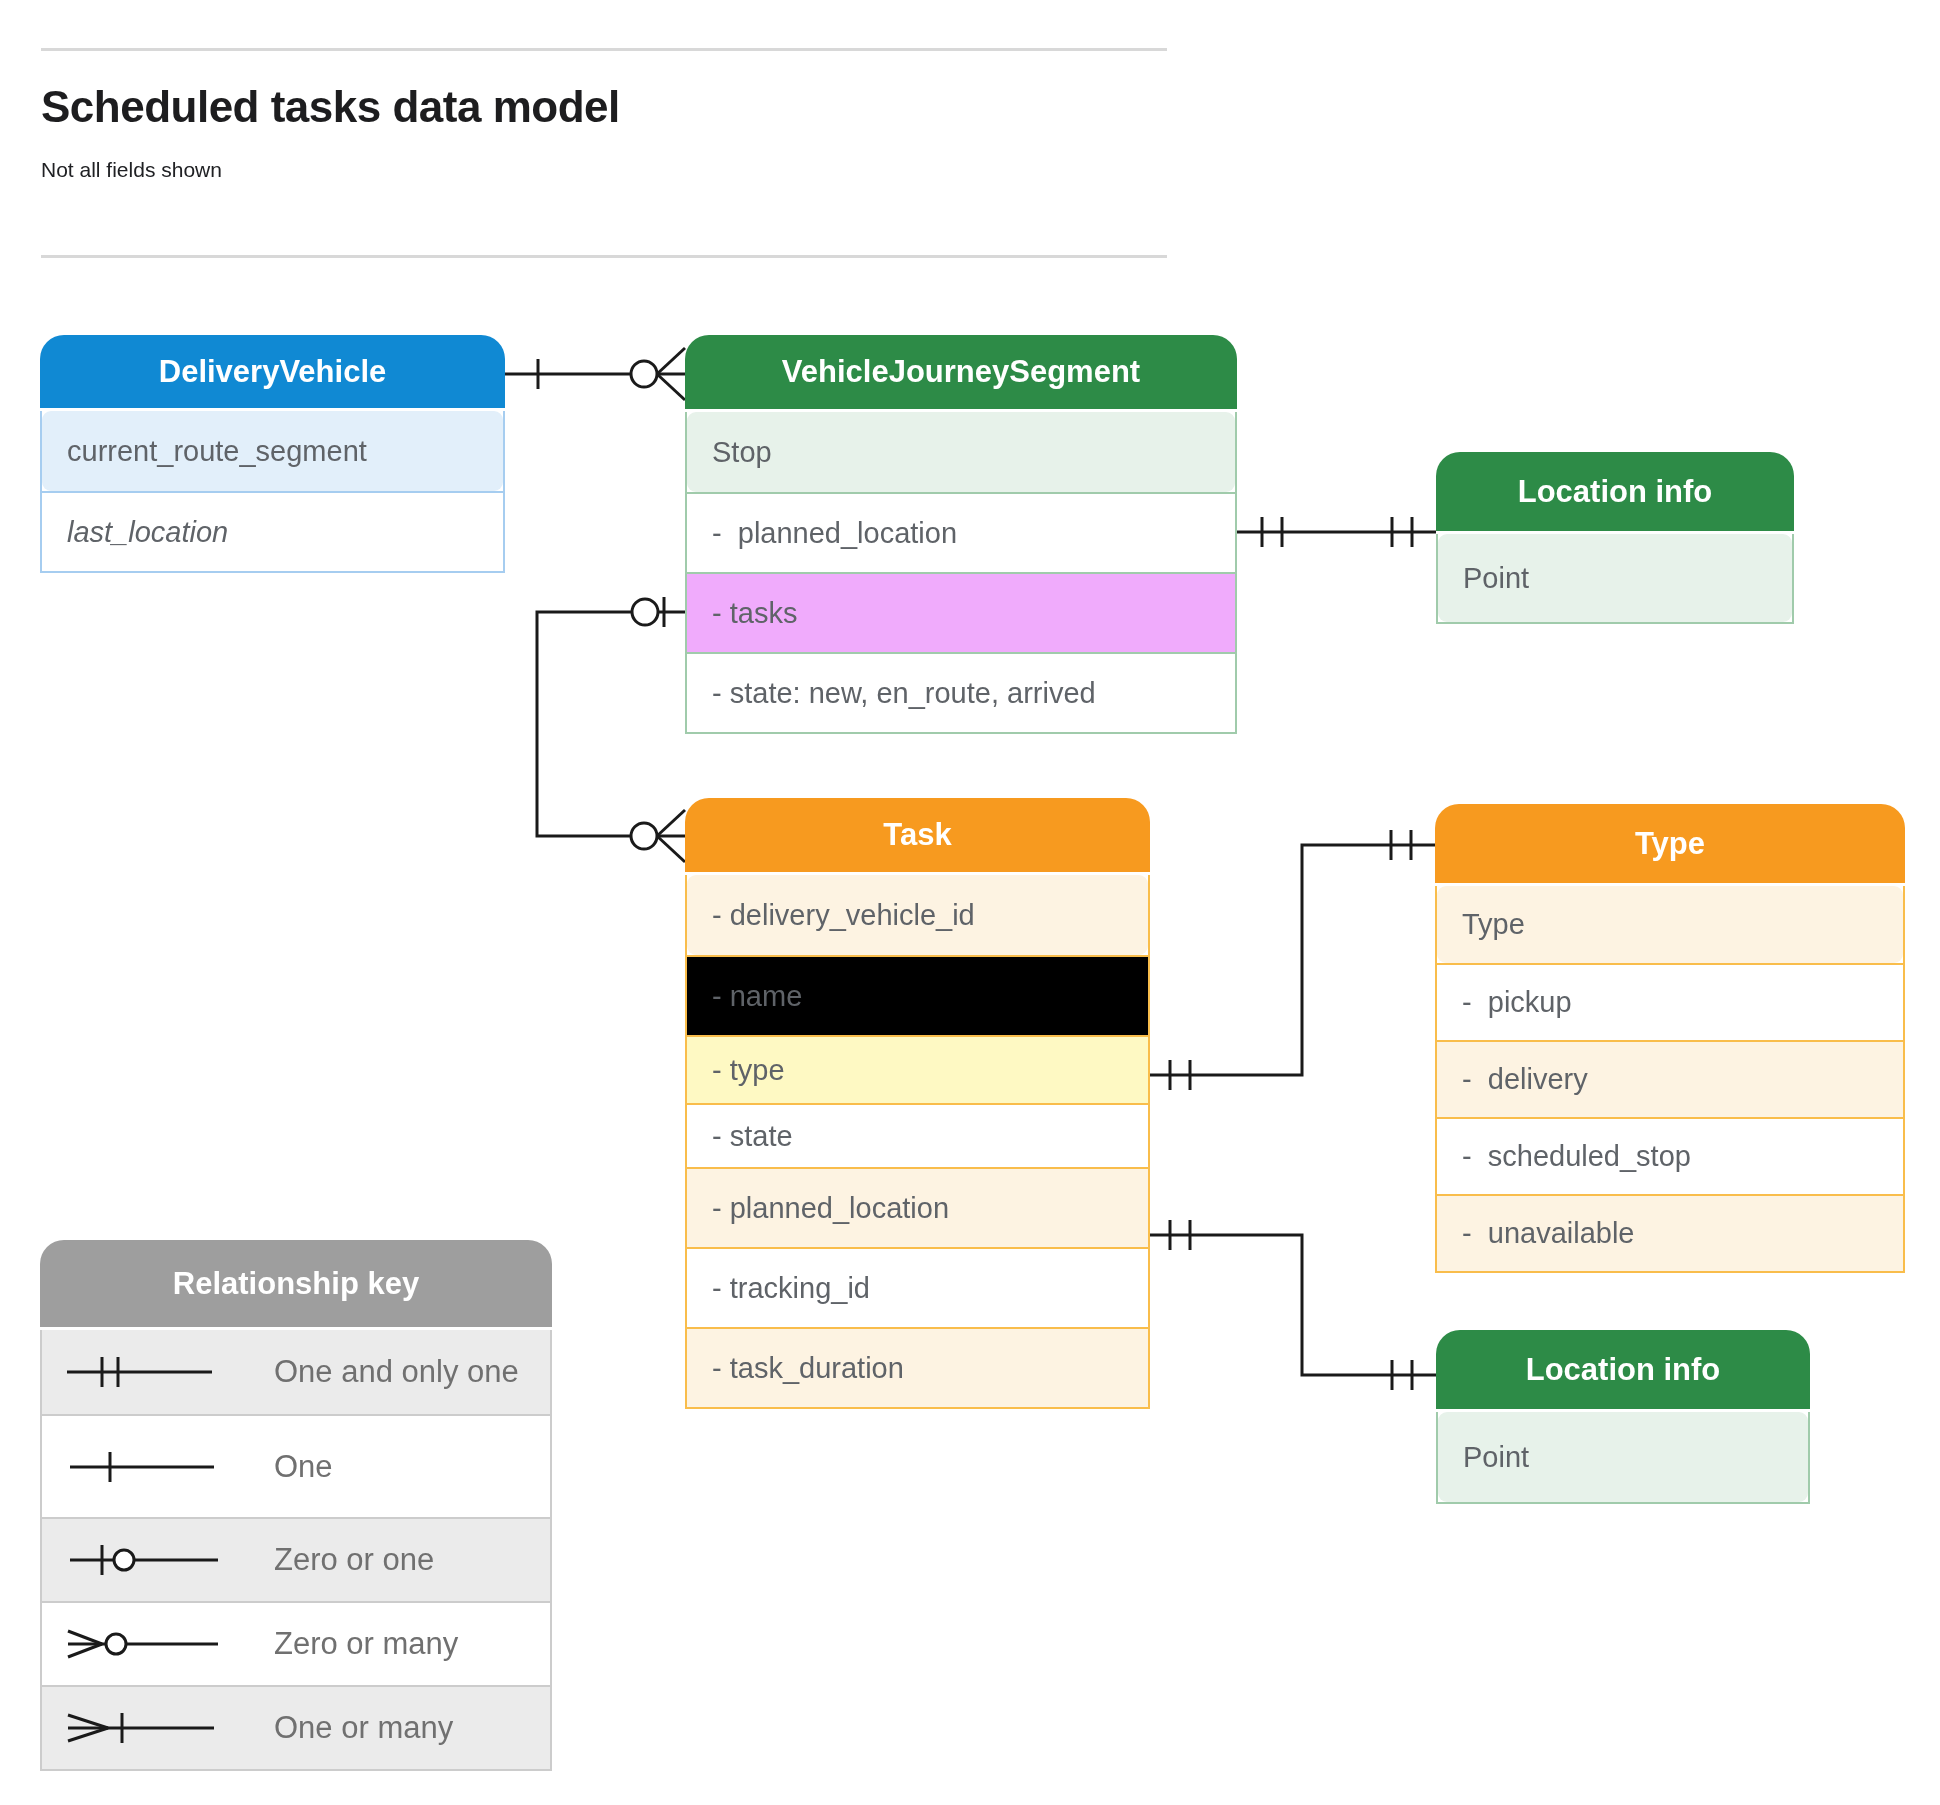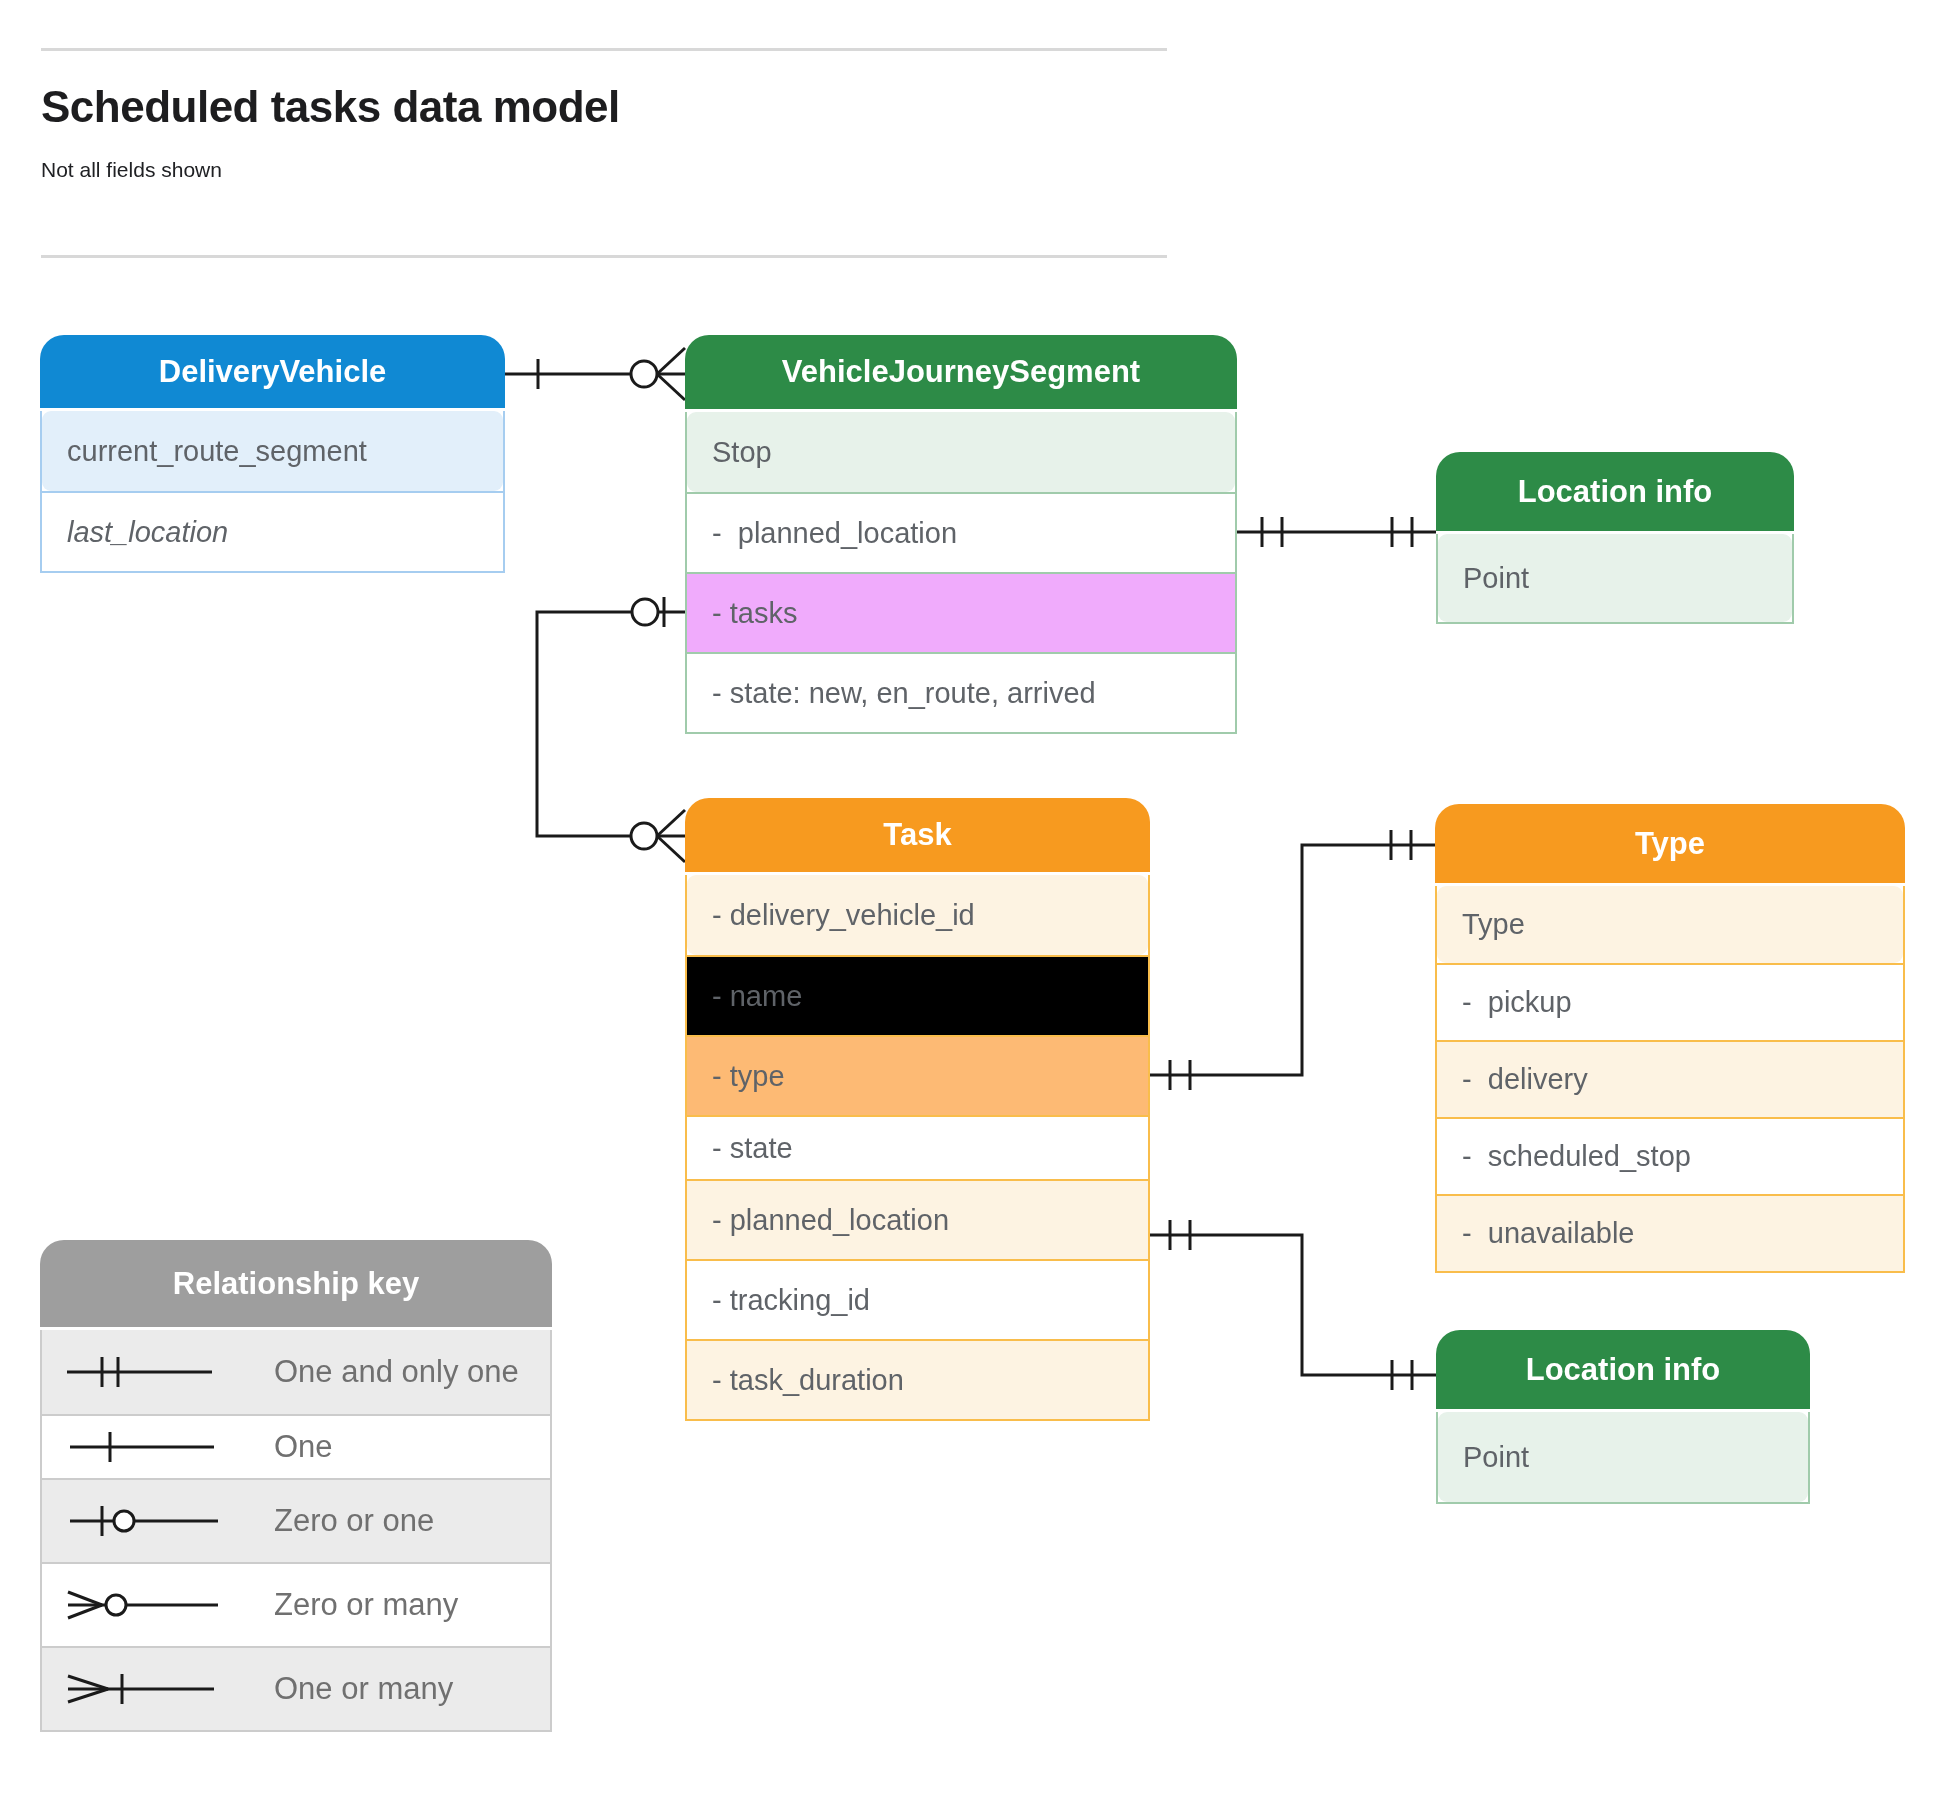--- a/index.html
+++ b/index.html
@@ -98,21 +98,21 @@
       <div class="entity-header" style="height: 82px; background: rgb(45, 139, 71);">Location info</div>
       <div class="entity-rows" style="border-color: rgb(160, 203, 171);">
         <div class="entity-row" style="height: 88px; background: rgb(231, 242, 234); border-color: rgb(160, 203, 171);">Point</div>
       </div>
     </div>
     <div class="entity" style="left: 685px; top: 798px; width: 465px;">
       <div class="entity-header" style="height: 77px; background: rgb(247, 154, 31);">Task</div>
       <div class="entity-rows" style="border-color: rgb(249, 189, 75);">
         <div class="entity-row" style="height: 80px; background: rgb(253, 243, 226); border-color: rgb(249, 189, 75);">- delivery_vehicle_id</div>
         <div class="entity-row" style="height: 80px; background: #000000; border-color: rgb(249, 189, 75);">- name</div>
-        <div class="entity-row" style="height: 80px; background: #fdba74; border-color: rgb(249, 189, 75);">- type</div>
+        <div class="entity-row" style="height: 68px; background: #fef9c3; border-color: rgb(249, 189, 75);">- type</div>
         <div class="entity-row" style="height: 64px; background: rgb(255, 255, 255); border-color: rgb(249, 189, 75);">- state</div>
         <div class="entity-row" style="height: 80px; background: rgb(253, 243, 226); border-color: rgb(249, 189, 75);">- planned_location</div>
         <div class="entity-row" style="height: 80px; background: rgb(255, 255, 255); border-color: rgb(249, 189, 75);">- tracking_id</div>
         <div class="entity-row" style="height: 80px; background: rgb(253, 243, 226); border-color: rgb(249, 189, 75);">- task_duration</div>
       </div>
     </div>
     <div class="entity" style="left: 1435px; top: 804px; width: 470px;">
       <div class="entity-header" style="height: 82px; background: rgb(247, 154, 31);">Type</div>
       <div class="entity-rows" style="border-color: rgb(249, 189, 75);">
         <div class="entity-row" style="height: 77px; background: rgb(253, 243, 226); border-color: rgb(249, 189, 75);">Type</div>
@@ -132,21 +132,21 @@
       <div class="entity-header" style="height: 90px; background: rgb(158, 158, 158);">Relationship key</div>
       <div class="entity-rows" style="border-color: rgb(204, 204, 204);">
         <div class="key-row" style="height: 84px; background: rgb(235, 235, 235);">
           <svg viewBox="0 0 170 44" width="170" height="44">
             <line x1="5" y1="22" x2="150" y2="22" stroke="#1a1a1a" stroke-width="3"></line>
             <line x1="40" y1="7" x2="40" y2="37" stroke="#1a1a1a" stroke-width="3"></line>
             <line x1="56" y1="7" x2="56" y2="37" stroke="#1a1a1a" stroke-width="3"></line>
           </svg>
           <span class="key-label">One and only one</span>
         </div>
-        <div class="key-row" style="height: 64px; background: rgb(255, 255, 255);">
+        <div class="key-row" style="height: 103px; background: rgb(255, 255, 255);">
           <svg viewBox="0 0 170 44" width="170" height="44">
             <line x1="8" y1="22" x2="152" y2="22" stroke="#1a1a1a" stroke-width="3"></line>
             <line x1="48" y1="7" x2="48" y2="37" stroke="#1a1a1a" stroke-width="3"></line>
           </svg>
           <span class="key-label">One</span>
         </div>
         <div class="key-row" style="height: 84px; background: rgb(235, 235, 235);">
           <svg viewBox="0 0 170 44" width="170" height="44">
             <line x1="8" y1="22" x2="156" y2="22" stroke="#1a1a1a" stroke-width="3"></line>
             <line x1="40" y1="7" x2="40" y2="37" stroke="#1a1a1a" stroke-width="3"></line>

